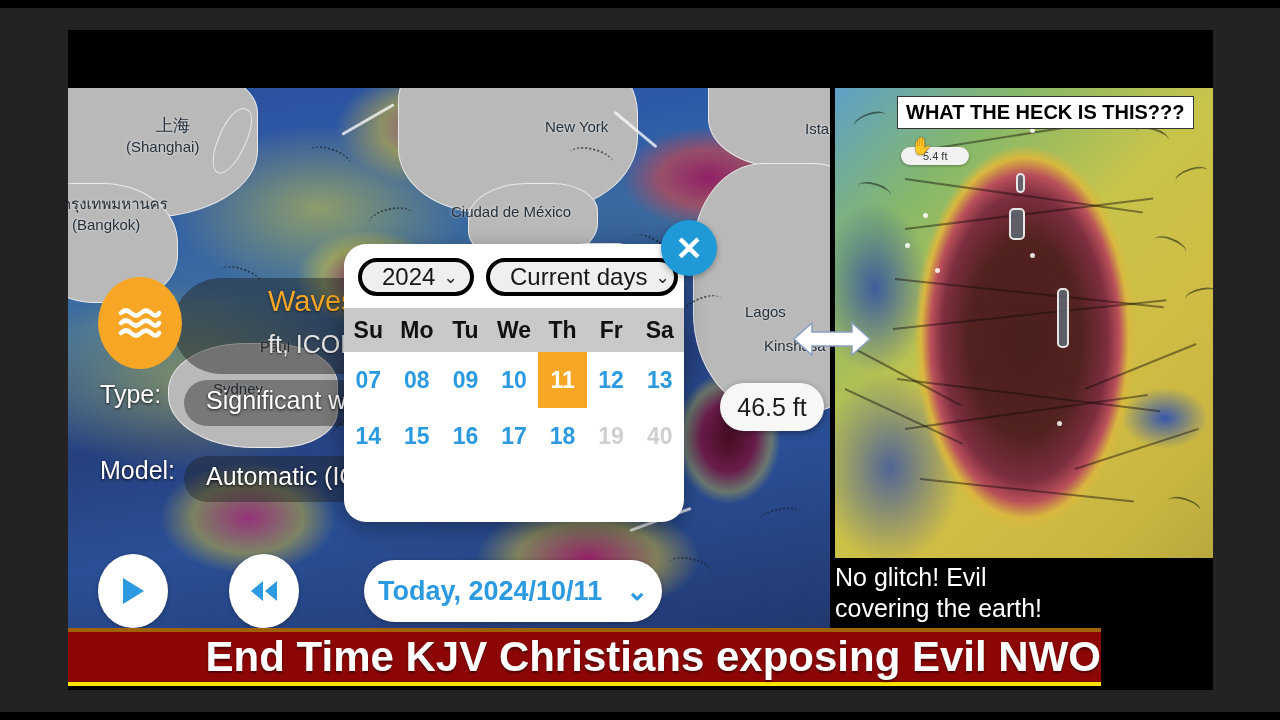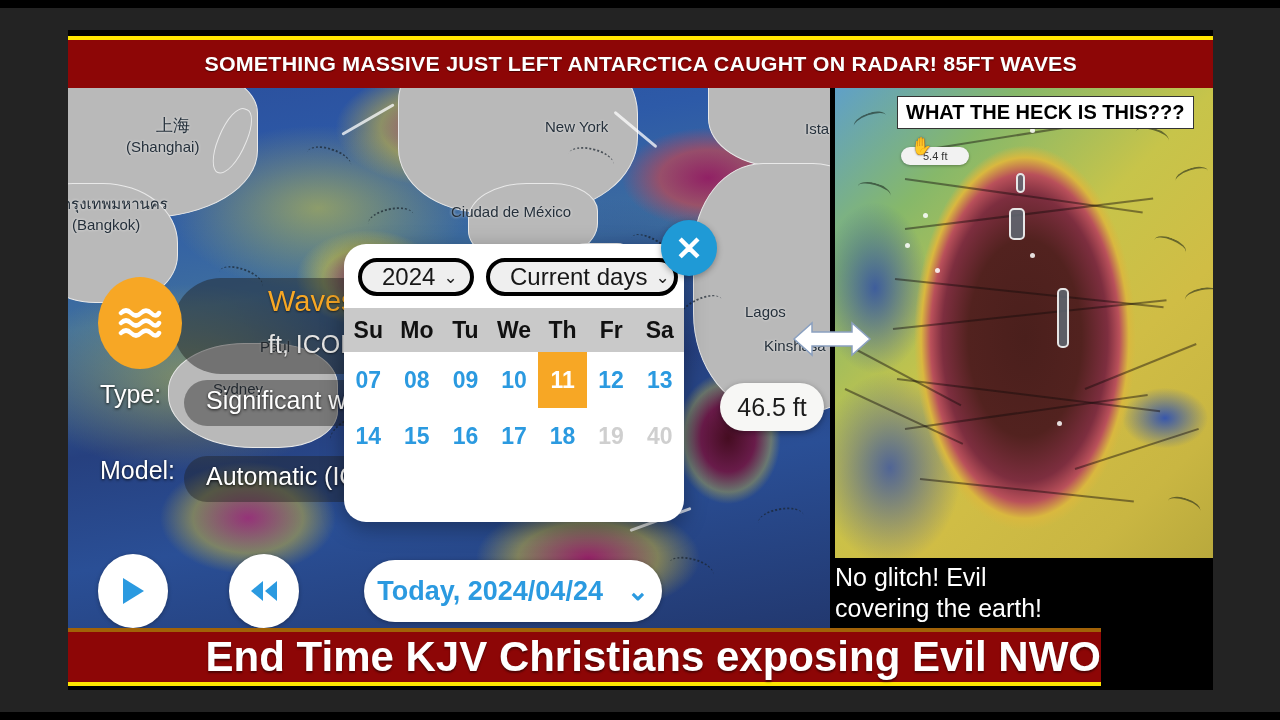--- a/index.html
+++ b/index.html
@@ -344,23 +344,20 @@
   }
 </style>
 </head>
 <body>
 
 <div id="stage">
   <div class="player-chrome"></div>
 
   <div class="video-frame">
 
-    <div class="top-banner">
-      <div class="top-banner-text">SOMETHING MASSIVE JUST LEFT ANTARCTICA CAUGHT ON RADAR! 85FT WAVES</div>
-    </div>
 
     <div class="content-row">
 
       <div class="map-pane">
         <div class="ocean"></div>
 
         <div class="landmass" style="left:-60px;top:-20px;width:250px;height:150px;border-radius:40% 30% 45% 35%;"></div>
         <div class="landmass" style="left:-40px;top:95px;width:150px;height:120px;border-radius:30% 50% 40% 45%;"></div>
         <div class="landmass" style="left:150px;top:18px;width:28px;height:70px;border-radius:50% 40% 55% 45%;transform:rotate(22deg);"></div>
         <div class="landmass" style="left:100px;top:255px;width:170px;height:105px;border-radius:45% 40% 35% 50%;"></div>
@@ -426,21 +423,21 @@
             <path d="M3 2 L24 15 L3 28 Z" fill="#2b9ae0"></path>
           </svg>
         </div>
         <div class="round-btn" id="btn-rewind">
           <svg width="30" height="24" viewBox="0 0 30 24">
             <path d="M14 2 L14 22 L2 12 Z" fill="#2b9ae0"></path>
             <path d="M28 2 L28 22 L16 12 Z" fill="#2b9ae0"></path>
           </svg>
         </div>
         <div class="today-pill">
-          <span class="today-text">Today, 2024/04/24</span>
+          <span class="today-text">Today, 2024/10/11</span>
           <span class="chev-blue">⌄</span>
         </div>
 
         <div class="cal-popup">
           <div class="cal-selects">
             <div class="sel" id="sel-year">
               <span>2024</span>
               <span class="chev">⌄</span>
             </div>
             <div class="sel" id="sel-range">

